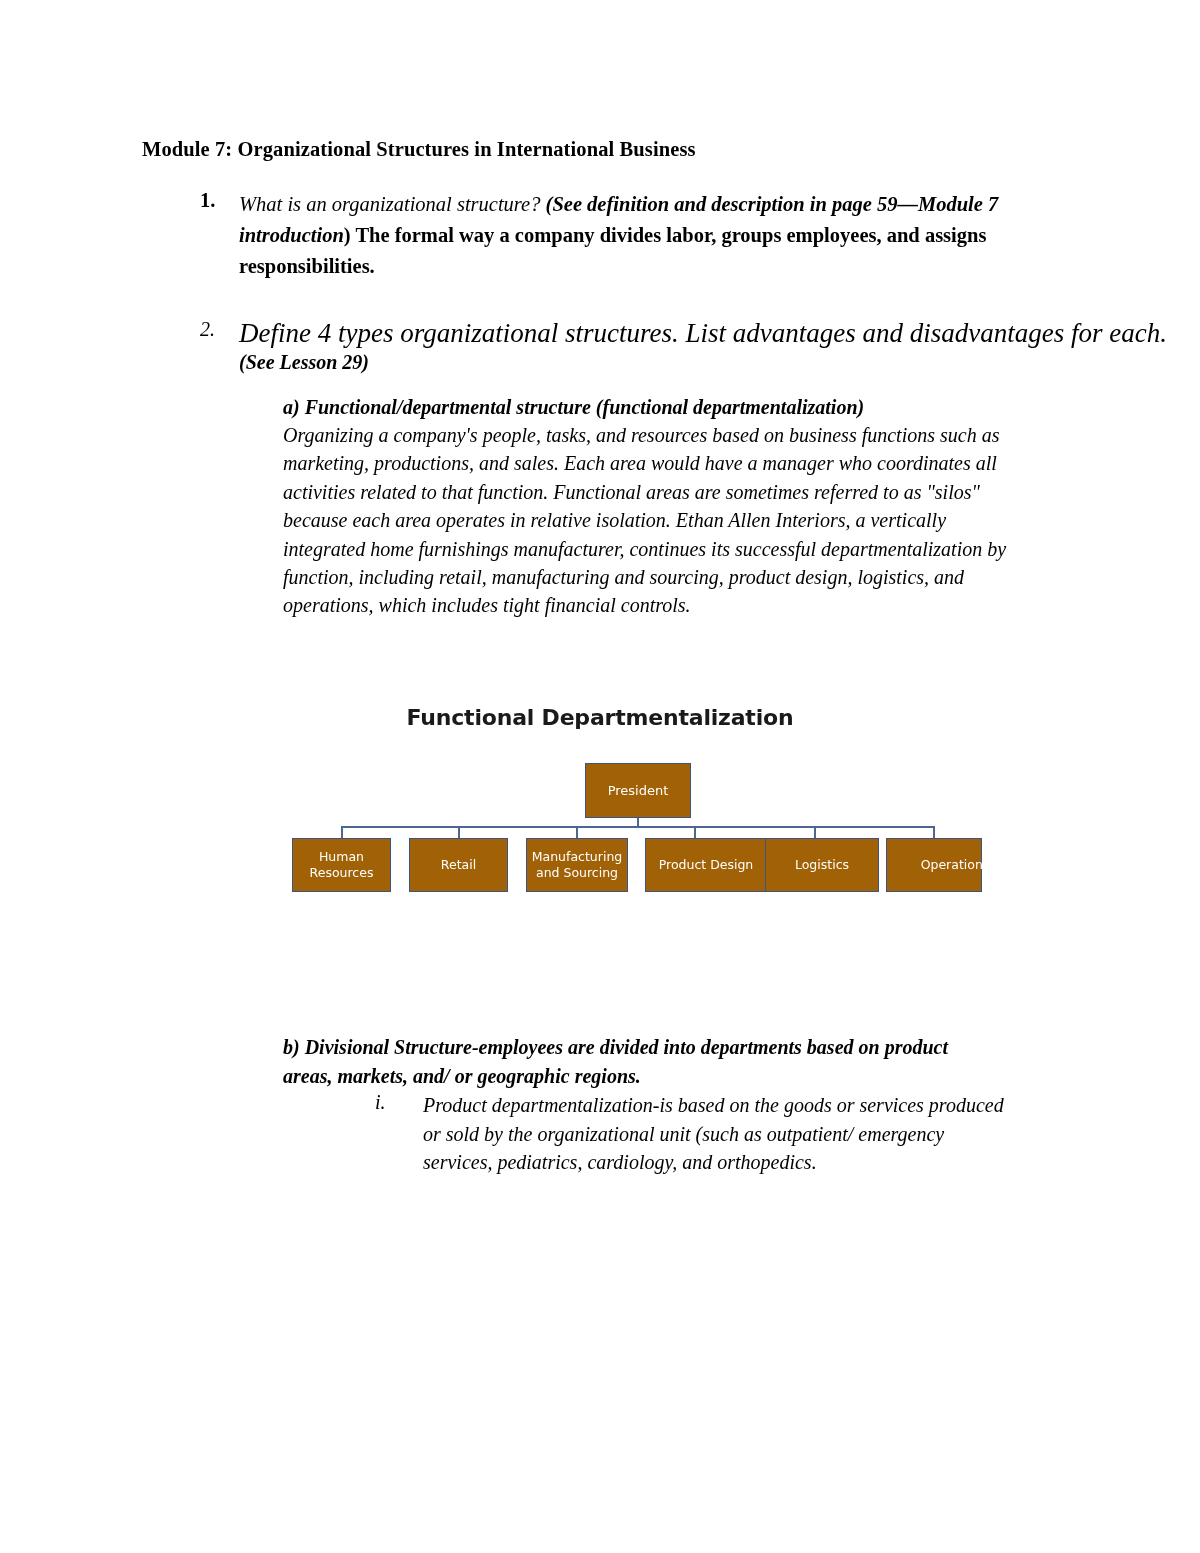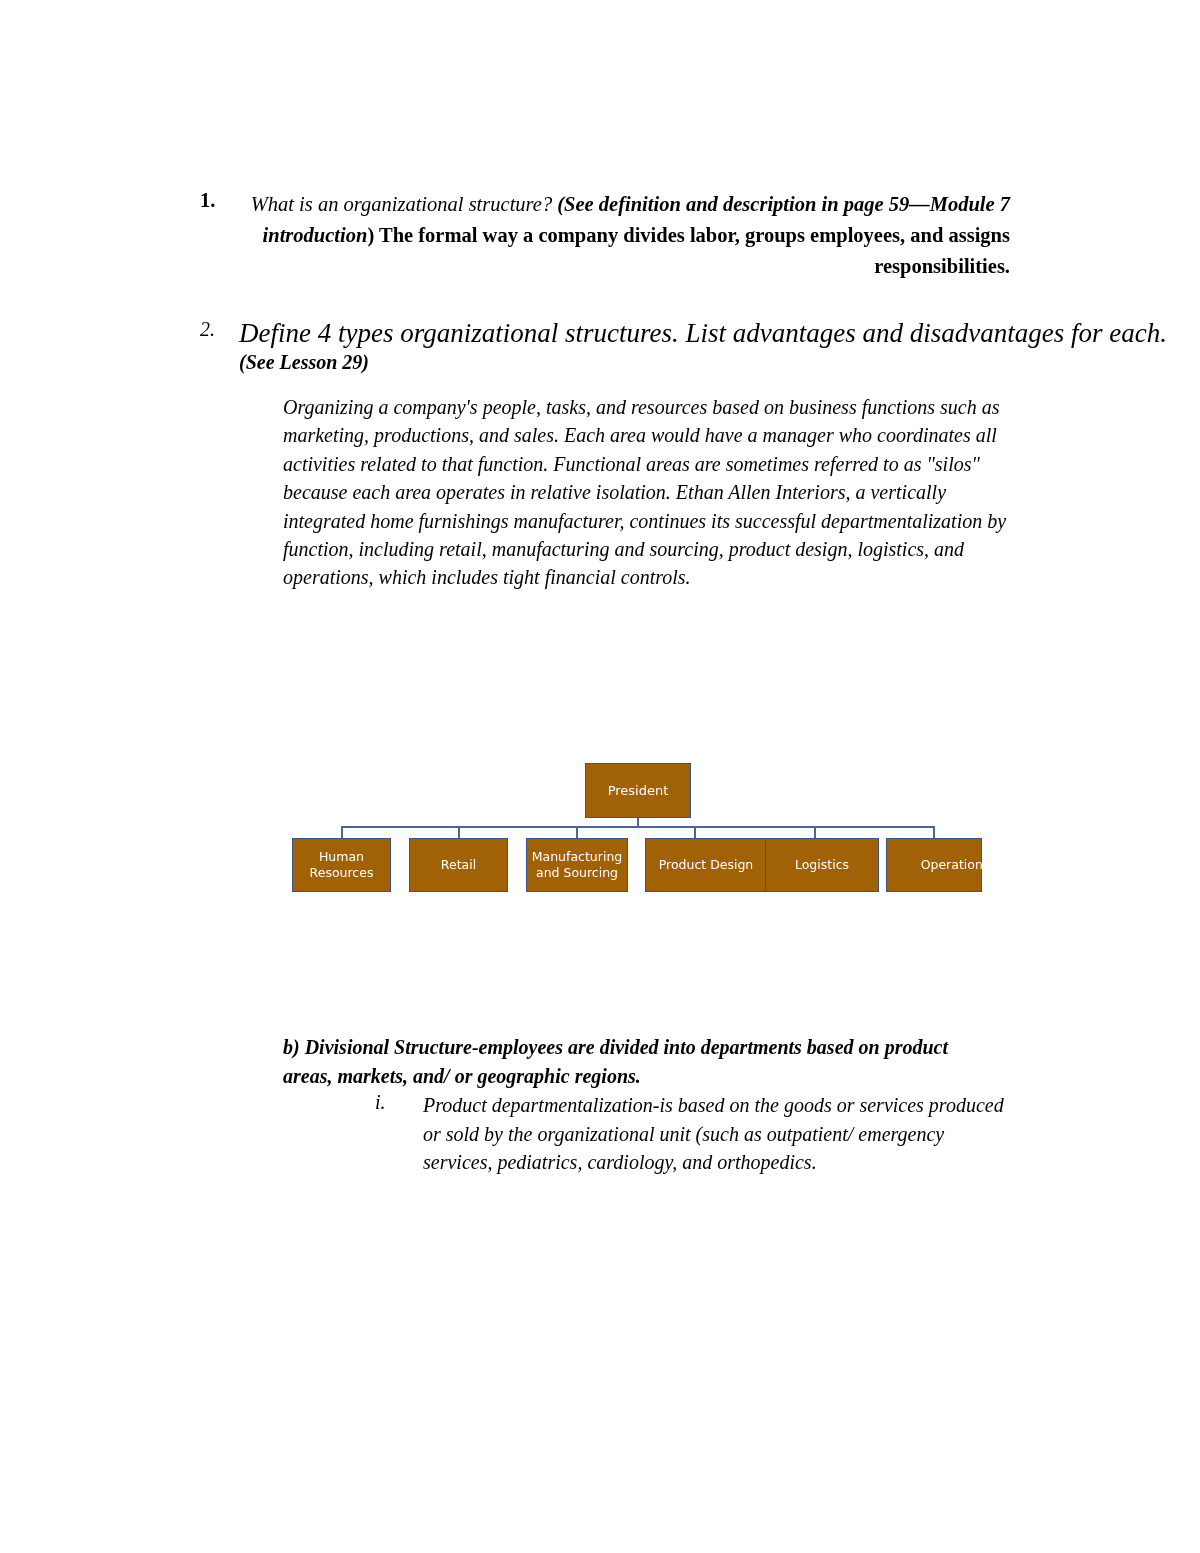--- a/index.html
+++ b/index.html
@@ -42,21 +42,21 @@
     top: 0px;
     font-size: 20.5px;
     font-weight: bold;
   }
   .item1 .body {
     margin-left: 39px;
     font-size: 20.5px;
     line-height: 31px;
     font-style: italic;
     font-weight: bold;
-    text-align: right;
+    text-align: left;
   }
   .item1 .body .plain-italic {
     font-weight: normal;
     font-style: italic;
   }
   .item1 .body .upright {
     font-style: normal;
     font-weight: bold;
   }
 
@@ -224,38 +224,41 @@
     font-size: 20px;
     font-style: italic;
     line-height: 28.5px;
   }
 </style>
 </head>
 <body>
 
 <div class="page">
 
+  <div class="doc-heading">Module 7: Organizational Structures in International Business</div>
 
   <div class="item1">
     <span class="marker">1.</span>
     <div class="body"><span class="plain-italic">What is an organizational structure? </span><span>(See definition and description in page 59—Module 7 introduction</span><span class="upright">) The formal way a company divides labor, groups employees, and assigns responsibilities.</span></div>
   </div>
 
   <div class="item2">
     <span class="marker">2.</span>
     <div class="body">Define 4 types organizational structures. List advantages and disadvantages for each.</div>
   </div>
 
   <div class="lesson-ref">(See Lesson 29)</div>
 
   <div class="block-a">
+    <div class="a-title">a) Functional/departmental structure (functional departmentalization)</div>
     <div class="a-para">Organizing a company's people, tasks, and resources based on business functions such as marketing, productions, and sales. Each area would have a manager who coordinates all activities related to that function. Functional areas are sometimes referred to as "silos" because each area operates in relative isolation. Ethan Allen Interiors, a vertically integrated home furnishings manufacturer, continues its successful departmentalization by function, including retail, manufacturing and sourcing, product design, logistics, and operations, which includes tight financial controls.</div>
   </div>
 
   <div class="chart">
+    <div class="chart-title">Functional Departmentalization</div>
 
     <div class="node root">President</div>
 
     <div class="conn conn-vert-root"></div>
     <div class="conn conn-horiz"></div>
 
     <div class="conn conn-drop d-hr"></div>
     <div class="conn conn-drop d-retail"></div>
     <div class="conn conn-drop d-mfg"></div>
     <div class="conn conn-drop d-pd"></div>

